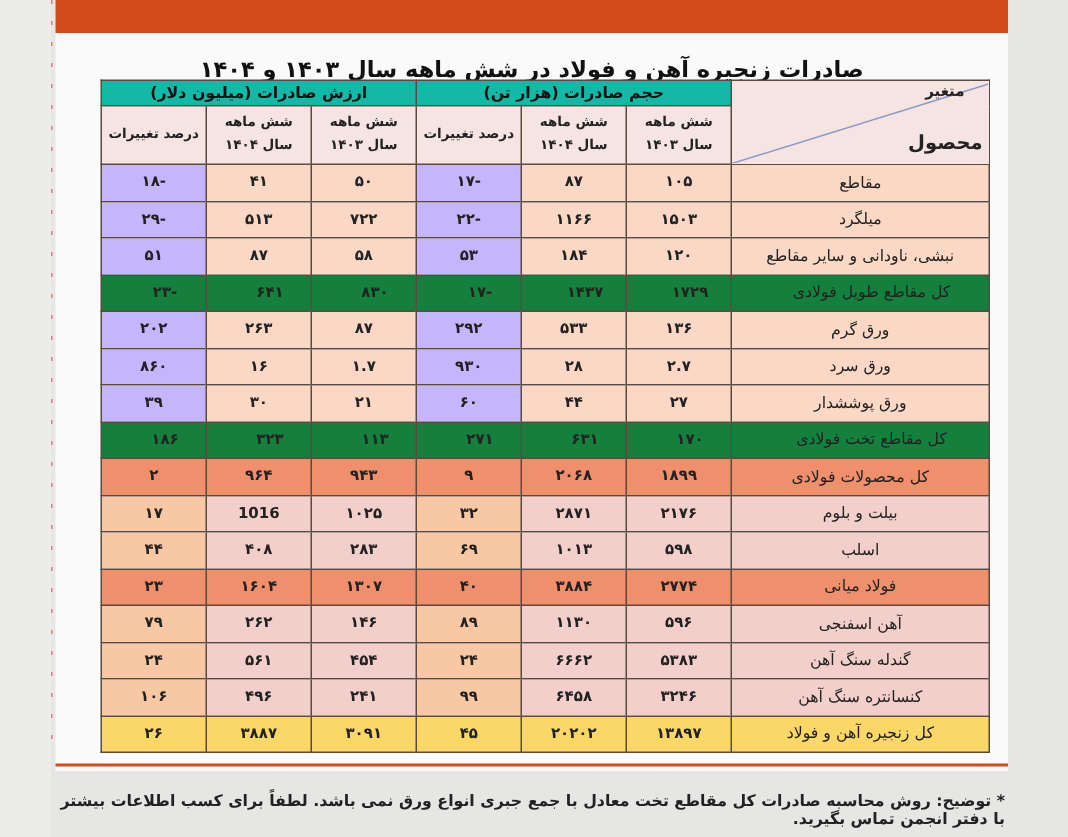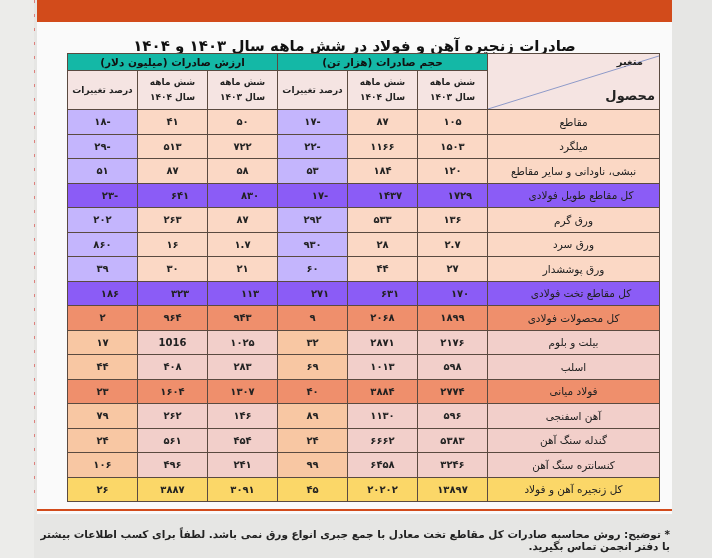--- a/index.html
+++ b/index.html
@@ -33,21 +33,21 @@
   .corner { background:#f5e4e2; position:relative; }
   .corner svg { position:absolute; left:0; top:0; width:100%; height:100%; }
   .corner .var { position:absolute; right:16px; top:2px; font-size:10px; font-weight:bold;text-align:center; }
   .corner .prod { position:absolute; right:4px; top:34px; font-size:13px; font-weight:bold; }
   .sub { background:#f5e4e2; height:38px; font-size:9px; line-height:15px; }
   tbody td { height:23.5px; font-weight:bold; }
   tbody td.name { font-weight:normal; font-size:10.5px; }
   
   tr.peach td { background:#fbd8c5; }
   tr.peach td.pct { background:#c4b5fd; }
-  tr.gray td { background:#8b5cf6;padding-left:15px; }
+  tr.gray td { background:#15803d;padding-left:15px; }
   tr.coral td { background:#ef8f6c; }
   tr.pink td { background:#f2cfca;margin-top:36px; }
   tr.pink td.pct { background:#f8c7a3; }
   tr.yellow td { background:#fbd768; }
   .footer-rule { position:absolute; left:37px; top:509px; width:635px; height:2px; background:#d24b1b; }
   .note {
     position:absolute; left:37px; top:528px; width:633px; direction:rtl;
     font-size:10.5px; font-weight:bold; color:#222;
   }
 </style>

